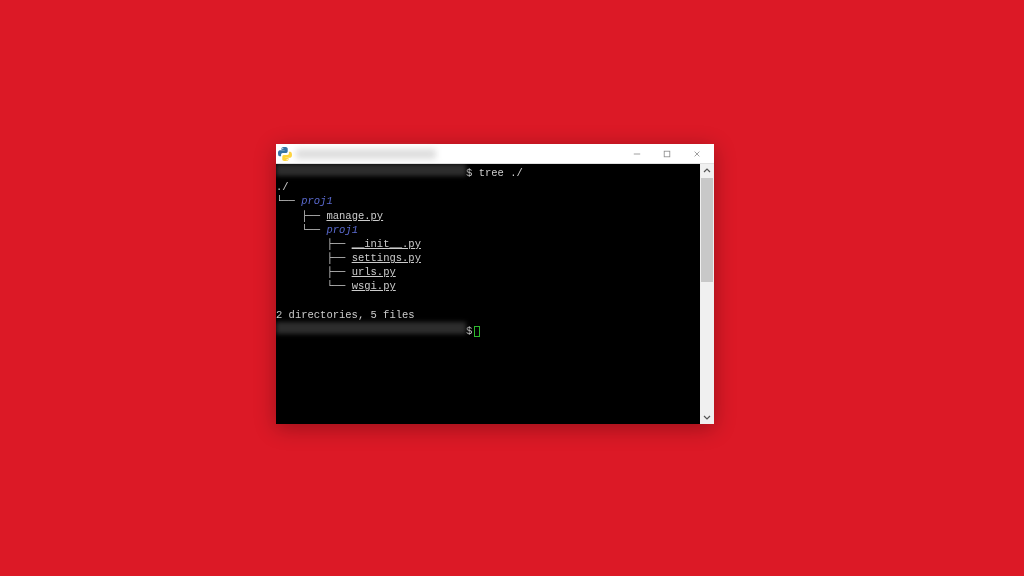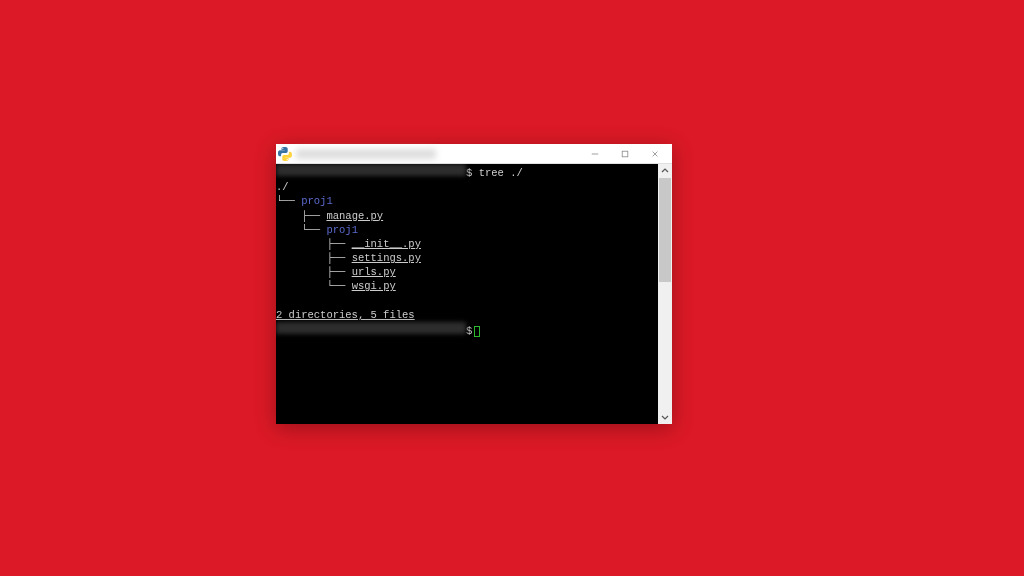--- a/index.html
+++ b/index.html
@@ -8,21 +8,21 @@
     height: 576px;
     background: #dc1926;
     font-family: "Segoe UI", Tahoma, sans-serif;
     overflow: hidden;
     position: relative;
   }
   .window {
     position: absolute;
     left: 276px;
     top: 144px;
-    width: 396px;
+    width: 438px;
     height: 280px;
     background: #fff;
     box-shadow: 0 4px 20px rgba(0,0,0,0.3);
     display: flex;
     flex-direction: column;
   }
   .titlebar {
     height: 20px;
     background: #fff;
     display: flex;
@@ -126,24 +126,24 @@
     align-items: center;
   }
   .prompt-obscured {
     background: #2d2d2d;
     height: 12px;
     filter: blur(2px);
     display: inline-block;
   }
   .cmd { color: #ccc; }
   .path-root { color: #ccc; }
-  .dir { color: #5a6acf; }
+  .dir { color: #5a6acf; font-style: italic; }
   .file { color: #ccc; text-decoration: underline; }
   .tree-char { color: #ccc; }
-  .summary { color: #ccc; text-decoration: underline; }
+  .summary { color: #ccc; }
   .cursor {
     display: inline-block;
     width: 6px;
     height: 11px;
     border: 1px solid #2eb82e;
     margin-left: 2px;
     vertical-align: middle;
   }
   .line { display: block; }
 </style>

